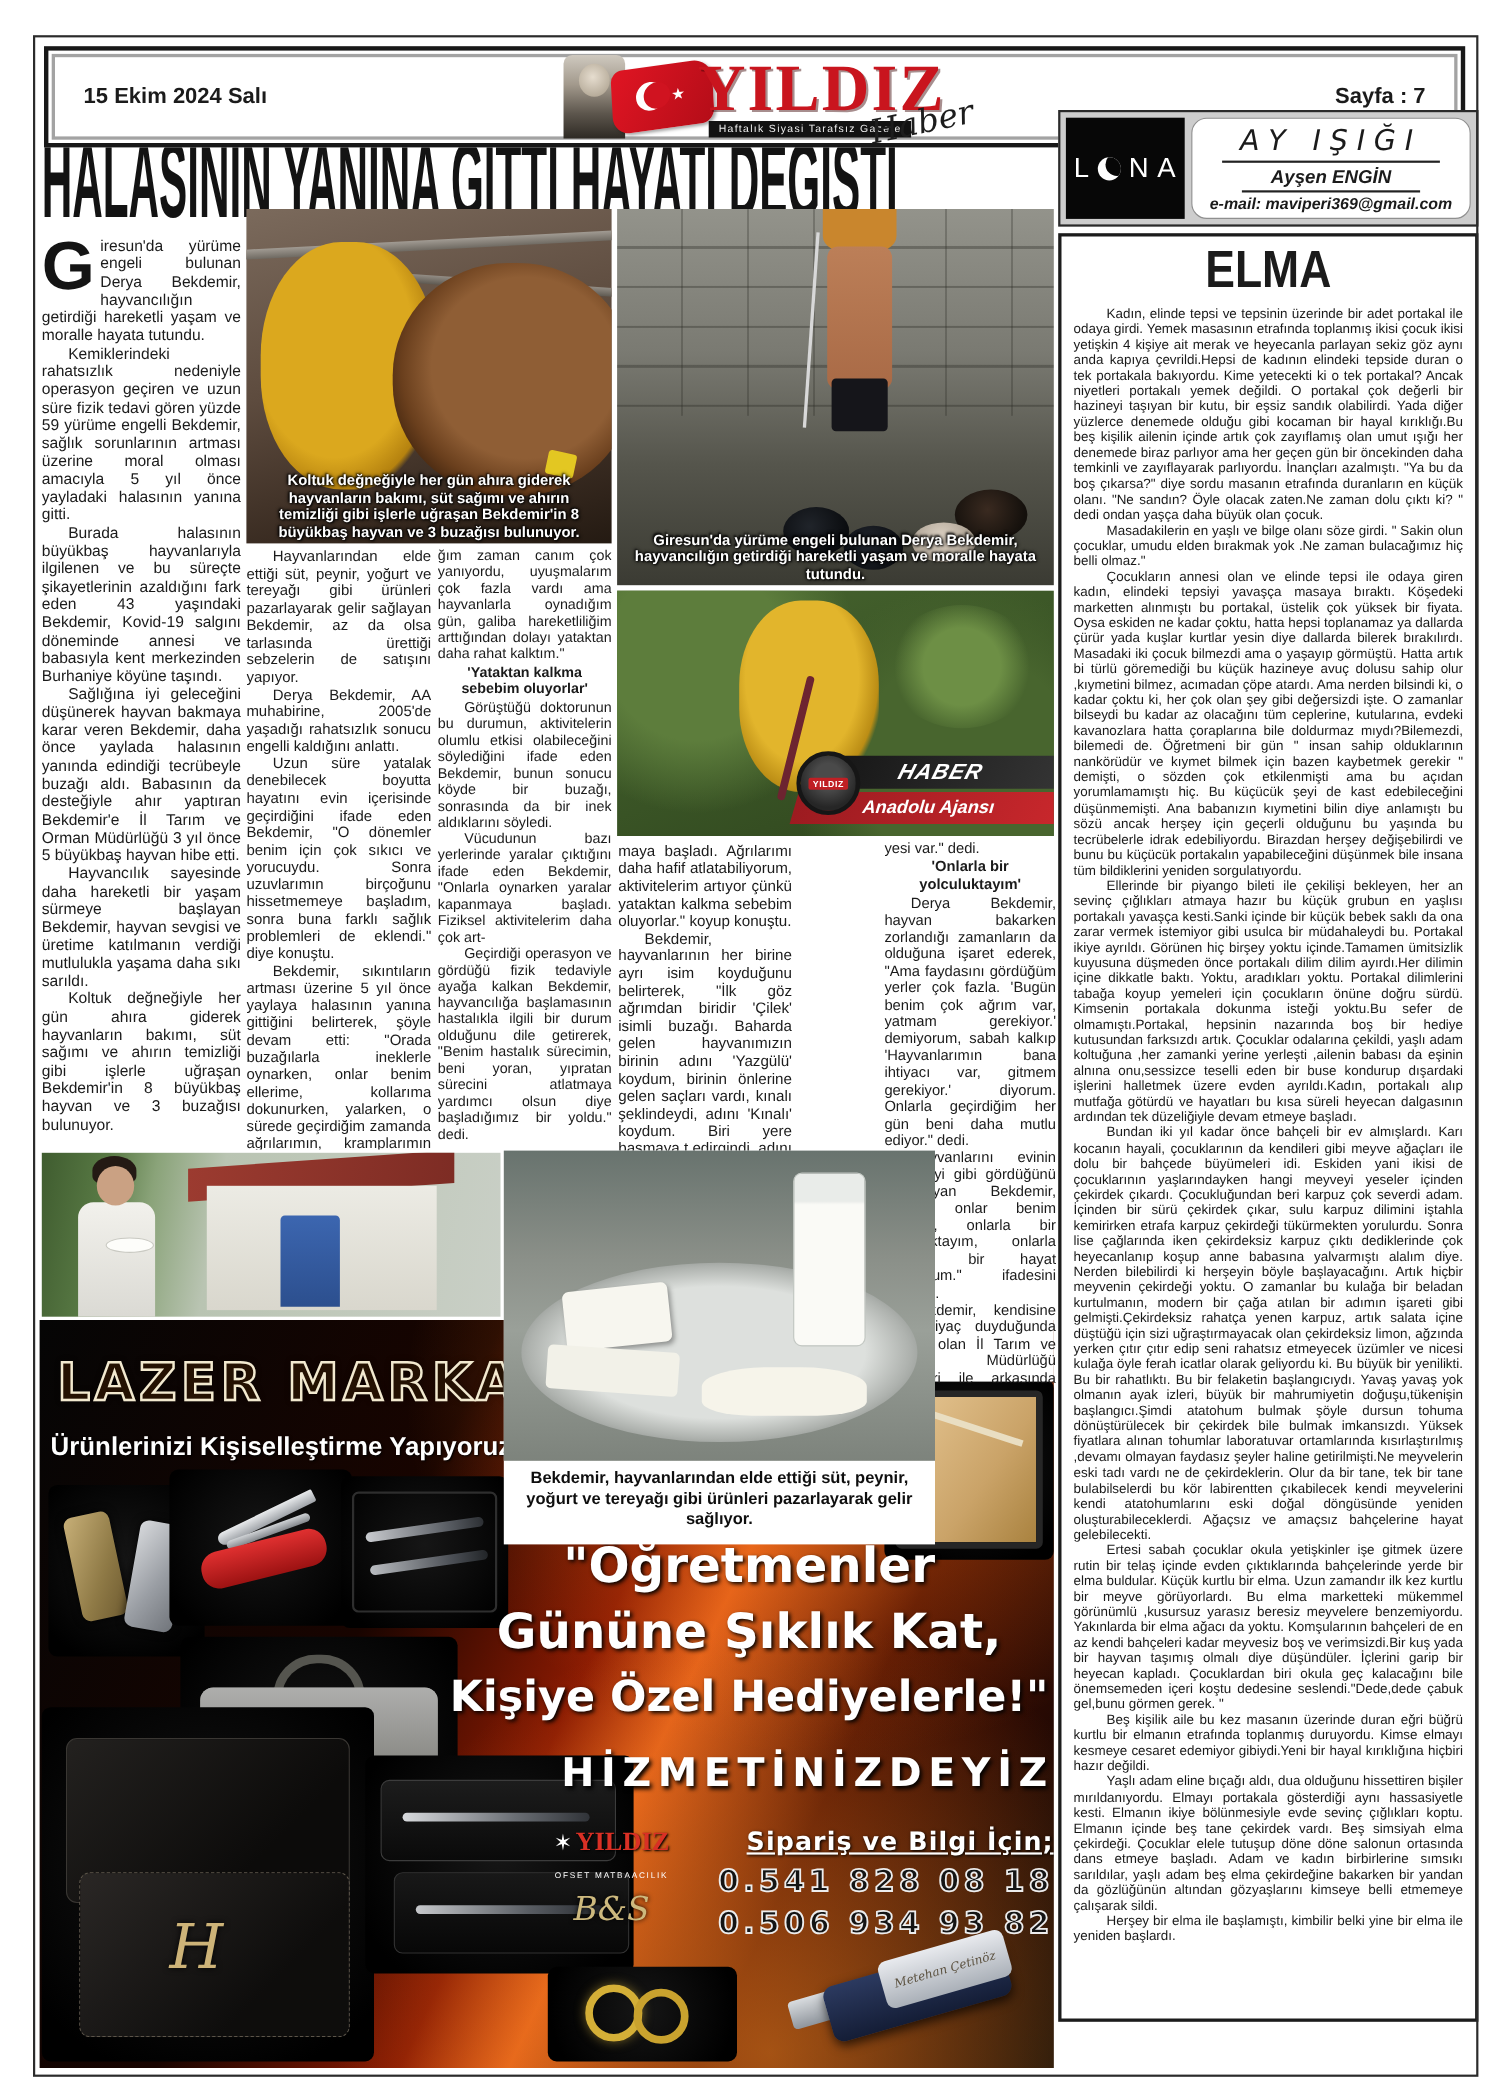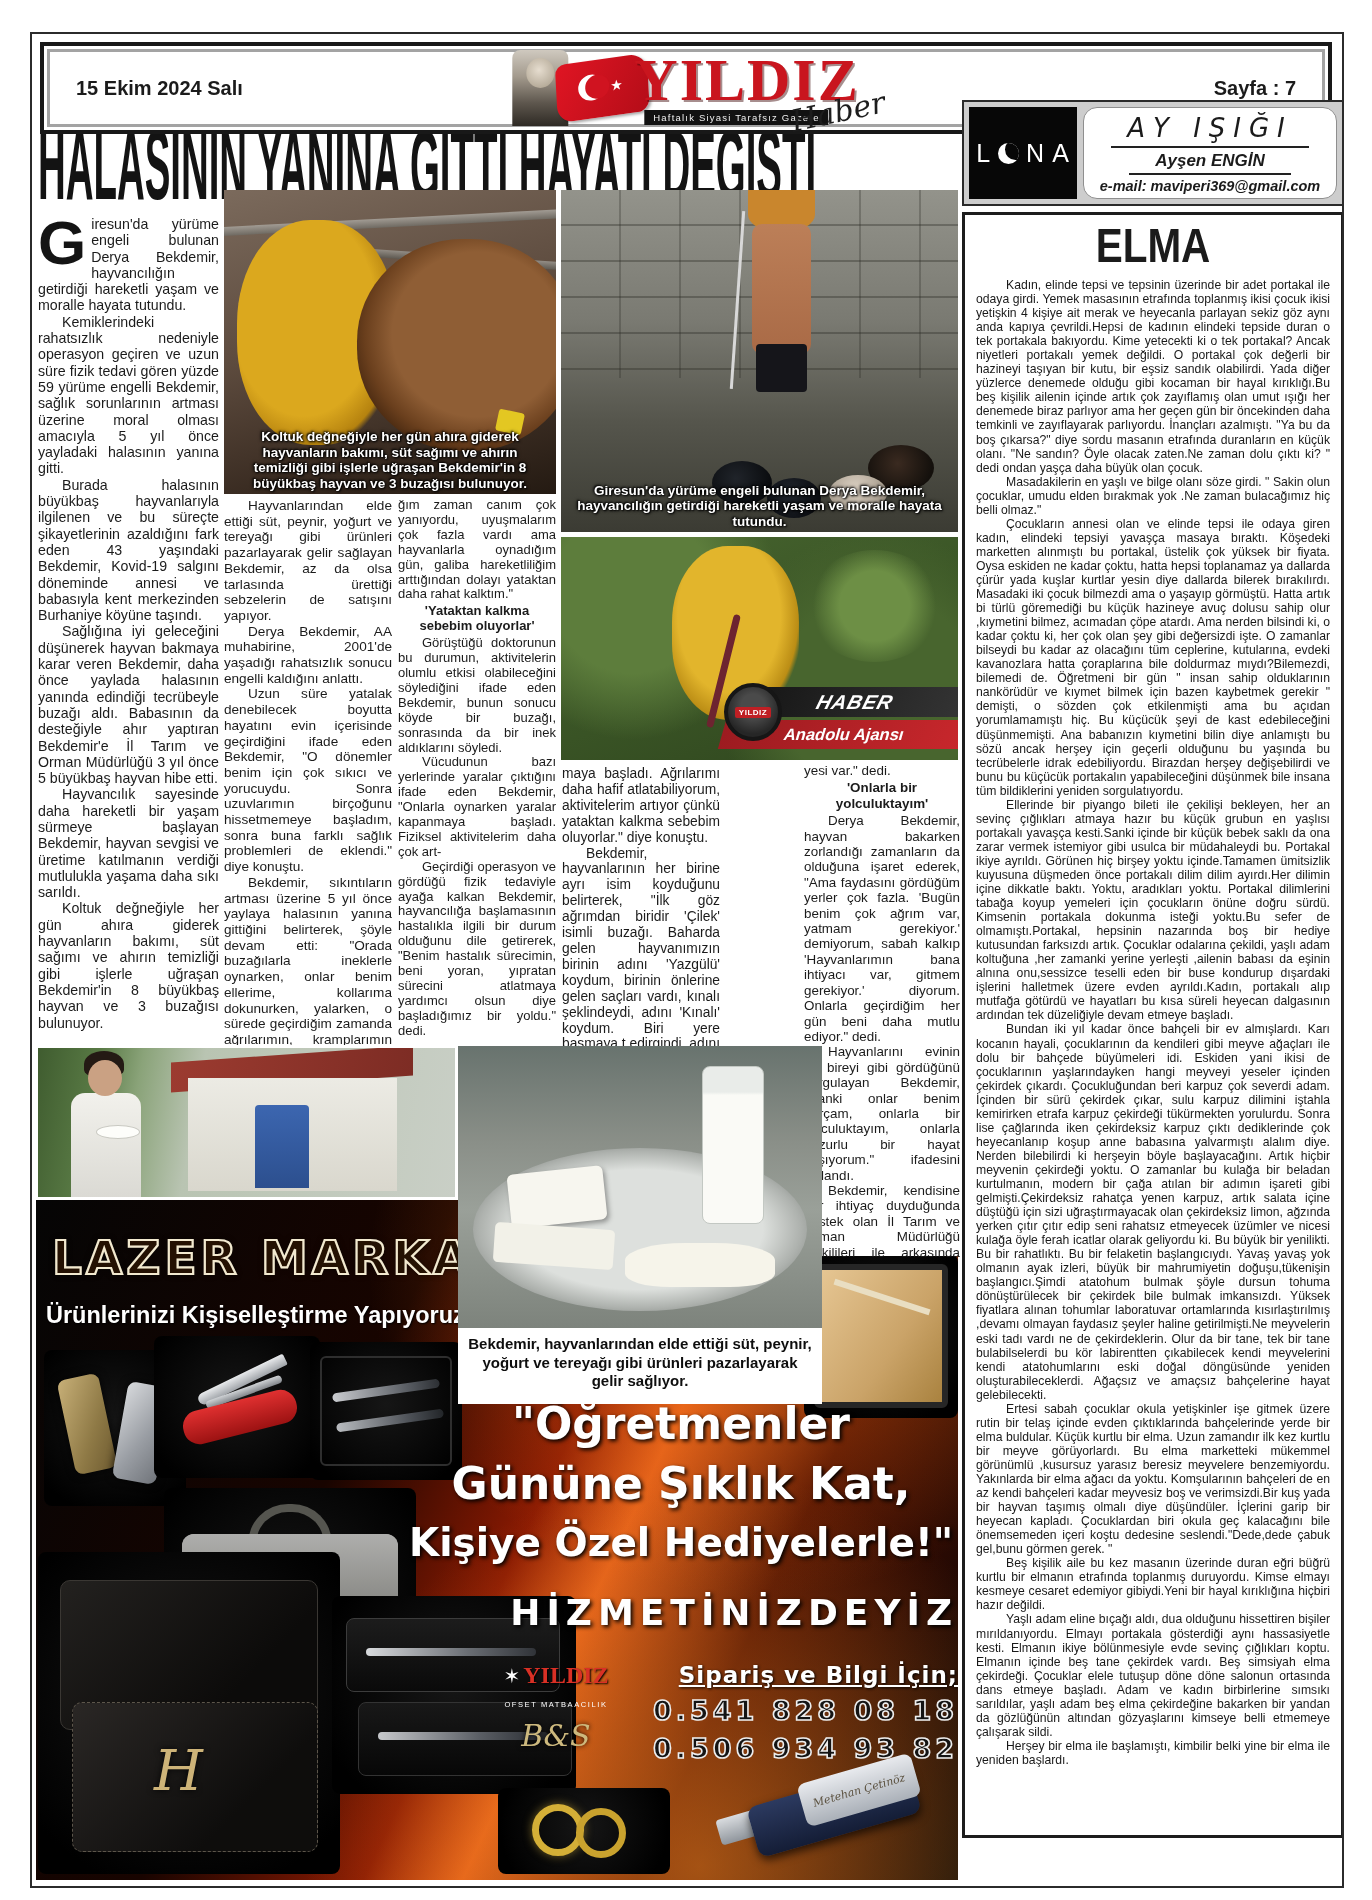--- a/index.html
+++ b/index.html
@@ -51,21 +51,21 @@
   .photo{position:absolute;overflow:hidden;background:#555;z-index:2}
   .shape{position:absolute}
   .pcap{position:absolute;left:0;right:0;bottom:3px;text-align:center;color:#fff;font-weight:bold;font-size:13.5px;line-height:15.5px;padding:0 12px;text-shadow:1px 1px 2px #000,-1px -1px 2px #000,0 0 4px #000;z-index:3}
   .ph-cow{left:224px;top:190px;width:332px;height:304px;background:linear-gradient(165deg,#7b6a5c 0%,#5d4b3e 45%,#3a2c22 78%,#241a12 100%)}
   .ph-chick{left:561px;top:190px;width:397px;height:342px;background:linear-gradient(180deg,#93938b 0%,#7a7a72 38%,#55554c 68%,#3b3b33 100%)}
   .ph-garden{left:561px;top:537px;width:397px;height:223px;background:radial-gradient(circle at 18% 25%,#5d7d3c 0 22%,transparent 40%),radial-gradient(circle at 80% 70%,#48652e 0 28%,transparent 46%),linear-gradient(160deg,#47652f,#2e451d)}
   .ph-house{left:38px;top:1048px;width:417px;height:149px;background:linear-gradient(100deg,#3f5c2f 0%,#587944 14%,#8aa379 24%,#b9c4b2 38%,#c9cfc6 100%)}
   .ph-cheese{position:relative;width:100%;height:282px;overflow:hidden;background:linear-gradient(180deg,#68736e 0%,#8a8f88 34%,#9aa099 58%,#7d837c 100%)}
   .wblock{position:absolute;background:#fff;z-index:3}
   .col5wrap{left:802px;top:762px;width:156px;height:494px;padding:1px 2px}
-  .cheese-wrap{left:458px;top:1046px;width:364px;height:358px}
+  .cheese-wrap{left:458px;top:1046px;width:392px;height:358px}
   .cheese-cap{padding:7px 8px 0;text-align:center;font-weight:bold;font-size:15px;line-height:18.5px;color:#0e0e0e}
   
   .emblem{position:absolute;right:176px;top:146px;width:58px;height:58px;border-radius:50%;background:radial-gradient(circle at 50% 38%,#4a4a4a 0 30%,#262626 70%);border:4px solid #161616;display:flex;align-items:center;justify-content:center;z-index:2}
   .emblem span{background:#c01f24;color:#fff;font-size:8px;font-weight:bold;padding:1px 4px;border-radius:2px;letter-spacing:.5px}
   .rb1{position:absolute;right:-8px;top:150px;width:222px;height:30px;background:linear-gradient(100deg,#151515,#343434);transform:skewX(-16deg);display:flex;align-items:center;justify-content:center;color:#fff;font-style:italic;font-weight:bold;font-size:20px;letter-spacing:1px;z-index:1}
   .rb2{position:absolute;right:-8px;top:183px;width:244px;height:29px;background:linear-gradient(100deg,#9c1b20,#c8272c);transform:skewX(-16deg);display:flex;align-items:center;justify-content:center;color:#fff;font-weight:bold;font-size:16.5px;z-index:1}
   
   .ad{position:absolute;left:36px;top:1200px;width:922px;height:680px;z-index:1;overflow:hidden;background:
       radial-gradient(ellipse at 78% 10%,rgba(250,120,25,.5),transparent 38%),
       radial-gradient(ellipse at 72% 98%,rgba(250,140,35,.55),transparent 42%),
@@ -210,33 +210,33 @@
 <div class="col c1">
     <p class="ap lead"><span class="dropcap">G</span>iresun'da yürüme engeli bulunan Derya Bekdemir, hayvancılığın getirdiği hareketli yaşam ve moralle hayata tutundu.</p>
     <p class="ap p">Kemiklerindeki rahatsızlık nedeniyle operasyon geçiren ve uzun süre fizik tedavi gören yüzde 59 yürüme engelli Bekdemir, sağlık sorunlarının artması üzerine moral olması amacıyla 5 yıl önce yayladaki halasının yanına gitti.</p>
     <p class="ap p">Burada halasının büyükbaş hayvanlarıyla ilgilenen ve bu süreçte şikayetlerinin azaldığını fark eden 43 yaşındaki Bekdemir, Kovid-19 salgını döneminde annesi ve babasıyla kent merkezinden Burhaniye köyüne taşındı.</p>
     <p class="ap p">Sağlığına iyi geleceğini düşünerek hayvan bakmaya karar veren Bekdemir, daha önce yaylada halasının yanında edindiği tecrübeyle buzağı aldı. Babasının da desteğiyle ahır yaptıran Bekdemir'e İl Tarım ve Orman Müdürlüğü 3 yıl önce 5 büyükbaş hayvan hibe etti.</p>
     <p class="ap p">Hayvancılık sayesinde daha hareketli bir yaşam sürmeye başlayan Bekdemir, hayvan sevgisi ve üretime katılmanın verdiği mutlulukla yaşama daha sıkı sarıldı.</p>
     <p class="ap p">Koltuk değneğiyle her gün ahıra giderek hayvanların bakımı, süt sağımı ve ahırın temizliği gibi işlerle uğraşan Bekdemir'in 8 büyükbaş hayvan ve 3 buzağısı bulunuyor.</p>
   </div>
 <div class="col c2">
     <p class="ap p">Hayvanlarından elde ettiği süt, peynir, yoğurt ve tereyağı gibi ürünleri pazarlayarak gelir sağlayan Bekdemir, az da olsa tarlasında ürettiği sebzelerin de satışını yapıyor.</p>
-    <p class="ap p">Derya Bekdemir, AA muhabirine, 2001'de yaşadığı rahatsızlık sonucu engelli kaldığını anlattı.</p>
+    <p class="ap p">Derya Bekdemir, AA muhabirine, 2005'de yaşadığı rahatsızlık sonucu engelli kaldığını anlattı.</p>
     <p class="ap p">Uzun süre yatalak denebilecek boyutta hayatını evin içerisinde geçirdiğini ifade eden Bekdemir, "O dönemler benim için çok sıkıcı ve yorucuydu. Sonra uzuvlarımın birçoğunu hissetmemeye başladım, sonra buna farklı sağlık problemleri de eklendi." diye konuştu.</p>
     <p class="ap p">Bekdemir, sıkıntıların artması üzerine 5 yıl önce yaylaya halasının yanına gittiğini belirterek, şöyle devam etti: "Orada buzağılarla ineklerle oynarken, onlar benim ellerime, kollarıma dokunurken, yalarken, o sürede geçirdiğim zamanda ağrılarımın, kramplarımın daha da azaldığını fark ettim. Yattı-</p>
   </div>
 <div class="col c3">
     <p class="ap cont">ğım zaman canım çok yanıyordu, uyuşmalarım çok fazla vardı ama hayvanlarla oynadığım gün, galiba hareketliliğim arttığından dolayı yataktan daha rahat kalktım."</p>
     <p class="ap sub">'Yataktan kalkma sebebim oluyorlar'</p>
     <p class="ap p">Görüştüğü doktorunun bu durumun, aktivitelerin olumlu etkisi olabileceğini söylediğini ifade eden Bekdemir, bunun sonucu köyde bir buzağı, sonrasında da bir inek aldıklarını söyledi.</p>
     <p class="ap p">Vücudunun bazı yerlerinde yaralar çıktığını ifade eden Bekdemir, "Onlarla oynarken yaralar kapanmaya başladı. Fiziksel aktivitelerim daha çok art-</p>
     <p class="ap p">Geçirdiği operasyon ve gördüğü fizik tedaviyle ayağa kalkan Bekdemir, hayvancılığa başlamasının hastalıkla ilgili bir durum olduğunu dile getirerek, "Benim hastalık sürecimin, beni yoran, yıpratan sürecini atlatmaya yardımcı olsun diye başladığımız bir yoldu." dedi.</p>
   </div>
 <div class="col c4">
-    <p class="ap cont">maya başladı. Ağrılarımı daha hafif atlatabiliyorum, aktivitelerim artıyor çünkü yataktan kalkma sebebim oluyorlar." diye konuştu.</p>
+    <p class="ap cont">maya başladı. Ağrılarımı daha hafif atlatabiliyorum, aktivitelerim artıyor çünkü yataktan kalkma sebebim oluyorlar." koyup konuştu.</p>
     <p class="ap p">Bekdemir, hayvanlarının her birine ayrı isim koyduğunu belirterek, "İlk göz ağrımdan biridir 'Çilek' isimli buzağı. Baharda gelen hayvanımızın birinin adını 'Yazgülü' koydum, birinin önlerine gelen saçları vardı, kınalı şeklindeydi, adını 'Kınalı' koydum. Biri yere basmaya t edirgindi, adını 'Nazlı' koydum. Her birinin ayrı hika-</p>
   </div>
 <div class="wblock col5wrap">
   <div class="col c5">
       <p class="ap cont">yesi var." dedi.</p>
       <p class="ap sub">'Onlarla bir yolculuktayım'</p>
       <p class="ap p">Derya Bekdemir, hayvan bakarken zorlandığı zamanların da olduğuna işaret ederek, "Ama faydasını gördüğüm yerler çok fazla. 'Bugün benim çok ağrım var, yatmam gerekiyor.' demiyorum, sabah kalkıp 'Hayvanlarımın bana ihtiyacı var, gitmem gerekiyor.' diyorum. Onlarla geçirdiğim her gün beni daha mutlu ediyor." dedi.</p>
       <p class="ap p">Hayvanlarını evinin bir bireyi gibi gördüğünü vurgulayan Bekdemir, "Sanki onlar benim parçam, onlarla bir yolculuktayım, onlarla huzurlu bir hayat yaşıyorum." ifadesini kullandı.</p>
       <p class="ap p">Bekdemir, kendisine her ihtiyaç duyduğunda destek olan İl Tarım ve Orman Müdürlüğü yetkilileri ile arkasında duran ailesi ve arkadaşlarına teşekkür etti.</p>
     </div>

